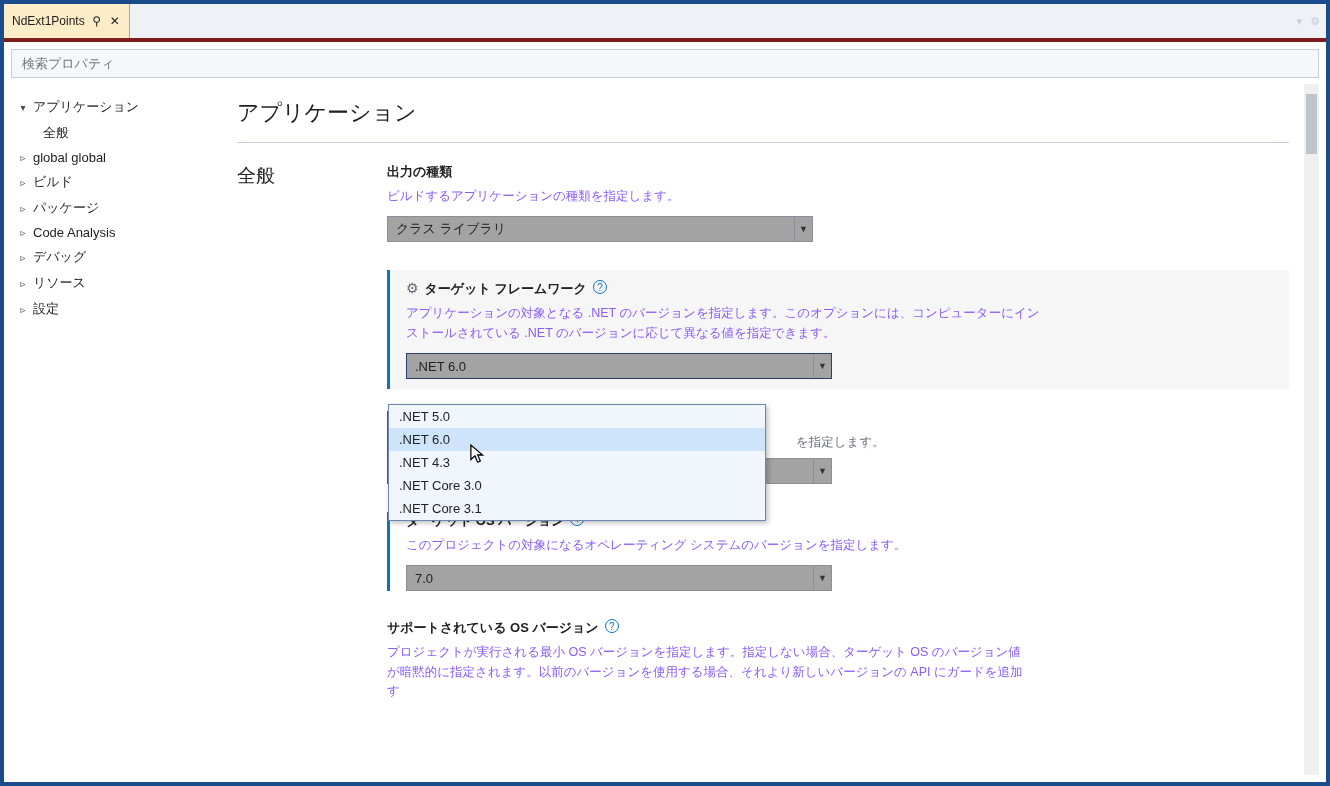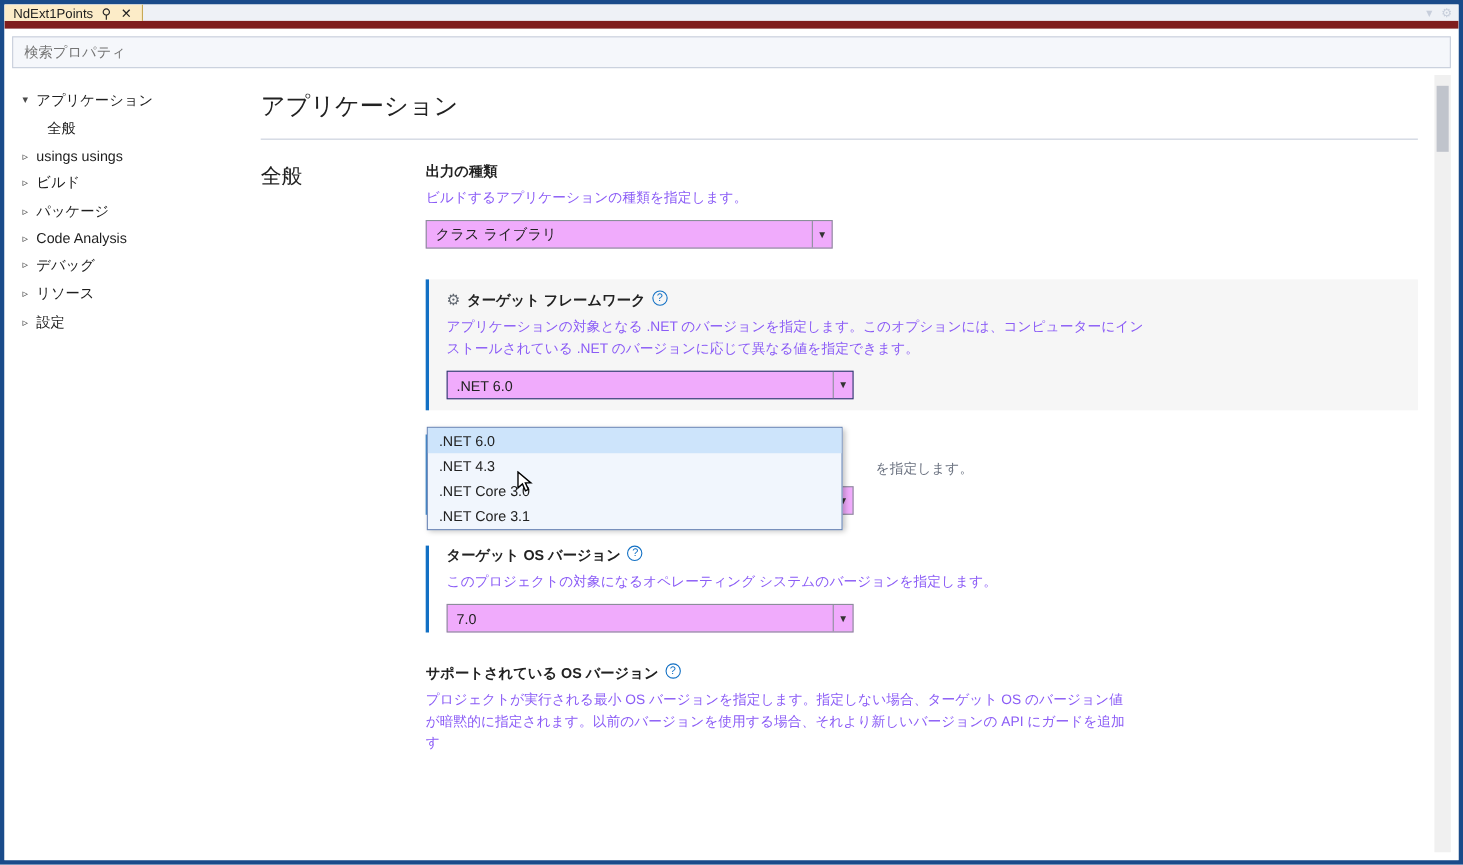--- a/index.html
+++ b/index.html
@@ -1,18 +1,18 @@
 <!DOCTYPE html>
 <html><head>
 <meta charset="utf-8">
 <style>
   * { box-sizing: border-box; margin: 0; padding: 0; }
   html, body { width: 1330px; height: 786px; font-family: "Yu Gothic UI", "Segoe UI", Meiryo, sans-serif; font-size: 13px; overflow: hidden; background: #fff; }
   body { border: 4px solid #1a4b8a; display: flex; flex-direction: column; }
-  .tabbar { height: 22px; background: #eef1f6; display: flex; align-items: stretch; border-bottom: 7px solid #7f1d1d; position: relative; }
+  .tabbar { height: 38px; background: #eef1f6; display: flex; align-items: stretch; border-bottom: 4px solid #7f1d1d; position: relative; }
   .tab { background: #fcecc8; border-right: 1px solid #c7a956; display: flex; align-items: center; padding: 0 8px; gap: 6px; font-size: 12px; color: #1e1e1e; }
   .tab .pin, .tab .close { width: 12px; text-align: center; }
   .tabbar-right { margin-left: auto; display: flex; align-items: center; padding-right: 6px; gap: 8px; color: #dfe6f0; }
   .tabbar-right span { color: #c7cedb; font-size: 11px; }
   .doc-area { flex: 1; background: #fff; padding: 7px; display: flex; flex-direction: column; overflow: hidden; }
   .search-row { border: 1px solid #c7cedb; background: #f5f7fb; padding: 6px 10px; color: #a16207; font-size: 13px; }
   .main-row { flex: 1; display: flex; overflow: hidden; margin-top: 6px; position: relative; }
   .sidebar { width: 208px; padding: 10px 4px 0 4px; overflow-y: auto; }
   .sb-item { display: flex; align-items: center; gap: 4px; padding: 4px 2px; color: #1e1e1e; cursor: default; }
   .sb-expander { width: 12px; display: inline-flex; justify-content: center; font-size: 10px; color: #4a4a4a; }
@@ -24,21 +24,21 @@
   .section-left { width: 150px; }
   .section-body { flex: 1; }
   .field { margin-bottom: 28px; }
   .field.barred { border-left: 3px solid #1270c4; padding-left: 16px; }
   .field.highlight { background: #f6f6f6; padding-top: 10px; padding-bottom: 10px; padding-right: 10px; }
   .field-head { display: flex; gap: 6px; margin-bottom: 6px; }
   .field-label { font-weight: 600; color: #222; font-size: 13px; }
   .field-desc { color: #8b5cf6; font-size: 12.5px; margin-bottom: 10px; line-height: 1.55; max-width: 640px; }
   .gear { color: #606770; font-size: 14px; }
   .help { display: inline-flex; width: 14px; height: 14px; border: 1px solid #1270c4; color: #1270c4; border-radius: 50%; font-size: 10px; align-items: center; justify-content: center; }
-  .combo { width: 370px; height: 26px; border: 1px solid #2a3f6b; background: #f0abfc; display: flex; align-items: center; }
+  .combo { width: 426px; height: 26px; border: 1px solid #2a3f6b; background: #a3a3a3; display: flex; align-items: center; }
   .combo.plain { border-color: #8a8f99; }
   .combo-text { flex: 1; padding: 0 8px; font-size: 13px; color: #222; }
   .combo-btn { width: 18px; height: 100%; border-left: 1px solid #8a8f99; display: flex; align-items: center; justify-content: center; font-size: 9px; color: #333; }
   .dropdown { position: absolute; width: 378px; background: #f1f6fd; border: 1px solid #6b86b5; box-shadow: 2px 2px 5px rgba(0,0,0,0.25); z-index: 50; }
   .dd-item { padding: 4px 10px; font-size: 13px; color: #222; }
   .dd-item.hover { background: #cde4fb; }
   .cursor-img { position: absolute; width: 18px; height: 22px; z-index: 60; pointer-events: none; }
   .cursor-img svg { width: 100%; height: 100%; }
   .scrollbar-v { position: absolute; right: 0; top: 0; width: 15px; height: 100%; background: #f0f0f0; }
   .scrollbar-thumb { position: absolute; right: 2px; width: 11px; background: #c0c4cc; border-radius: 0; }
@@ -67,21 +67,21 @@
     <div class="sidebar">
       <div class="sb-item">
         <span class="sb-expander">▾</span>
         <span>アプリケーション</span>
       </div>
       <div class="sb-item sb-indent">
         <span>全般</span>
       </div>
       <div class="sb-item">
         <span class="sb-expander">▹</span>
-        <span>usings usings</span>
+        <span>global global</span>
       </div>
       <div class="sb-item">
         <span class="sb-expander">▹</span>
         <span>ビルド</span>
       </div>
       <div class="sb-item">
         <span class="sb-expander">▹</span>
         <span>パッケージ</span>
       </div>
       <div class="sb-item">
@@ -162,20 +162,21 @@
               <span class="field-label">サポートされている OS バージョン</span>
               <span class="help">?</span>
             </div>
             <div class="field-desc">プロジェクトが実行される最小 OS バージョンを指定します。指定しない場合、ターゲット OS のバージョン値が暗黙的に指定されます。以前のバージョンを使用する場合、それより新しいバージョンの API にガードを追加す</div>
           </div>
 
         </div>
       </div>
 
       <div class="dropdown" id="fw-dropdown" style="left:169px; top:320px;">
+          <div class="dd-item">.NET 5.0</div>
           <div class="dd-item hover">.NET 6.0</div>
           <div class="dd-item">.NET 4.3</div>
           <div class="dd-item">.NET Core 3.0</div>
           <div class="dd-item">.NET Core 3.1</div>
         </div>
 
       <div class="cursor-img" style="left:251px; top:360px;">
         <svg viewBox="0 0 20 24">
             <path d="M1 1 L1 17 L5.5 13 L8.5 20 L11.5 18.5 L8.5 12 L14 12 Z" fill="#fff" stroke="#000" stroke-width="1.4"></path>
           </svg>

